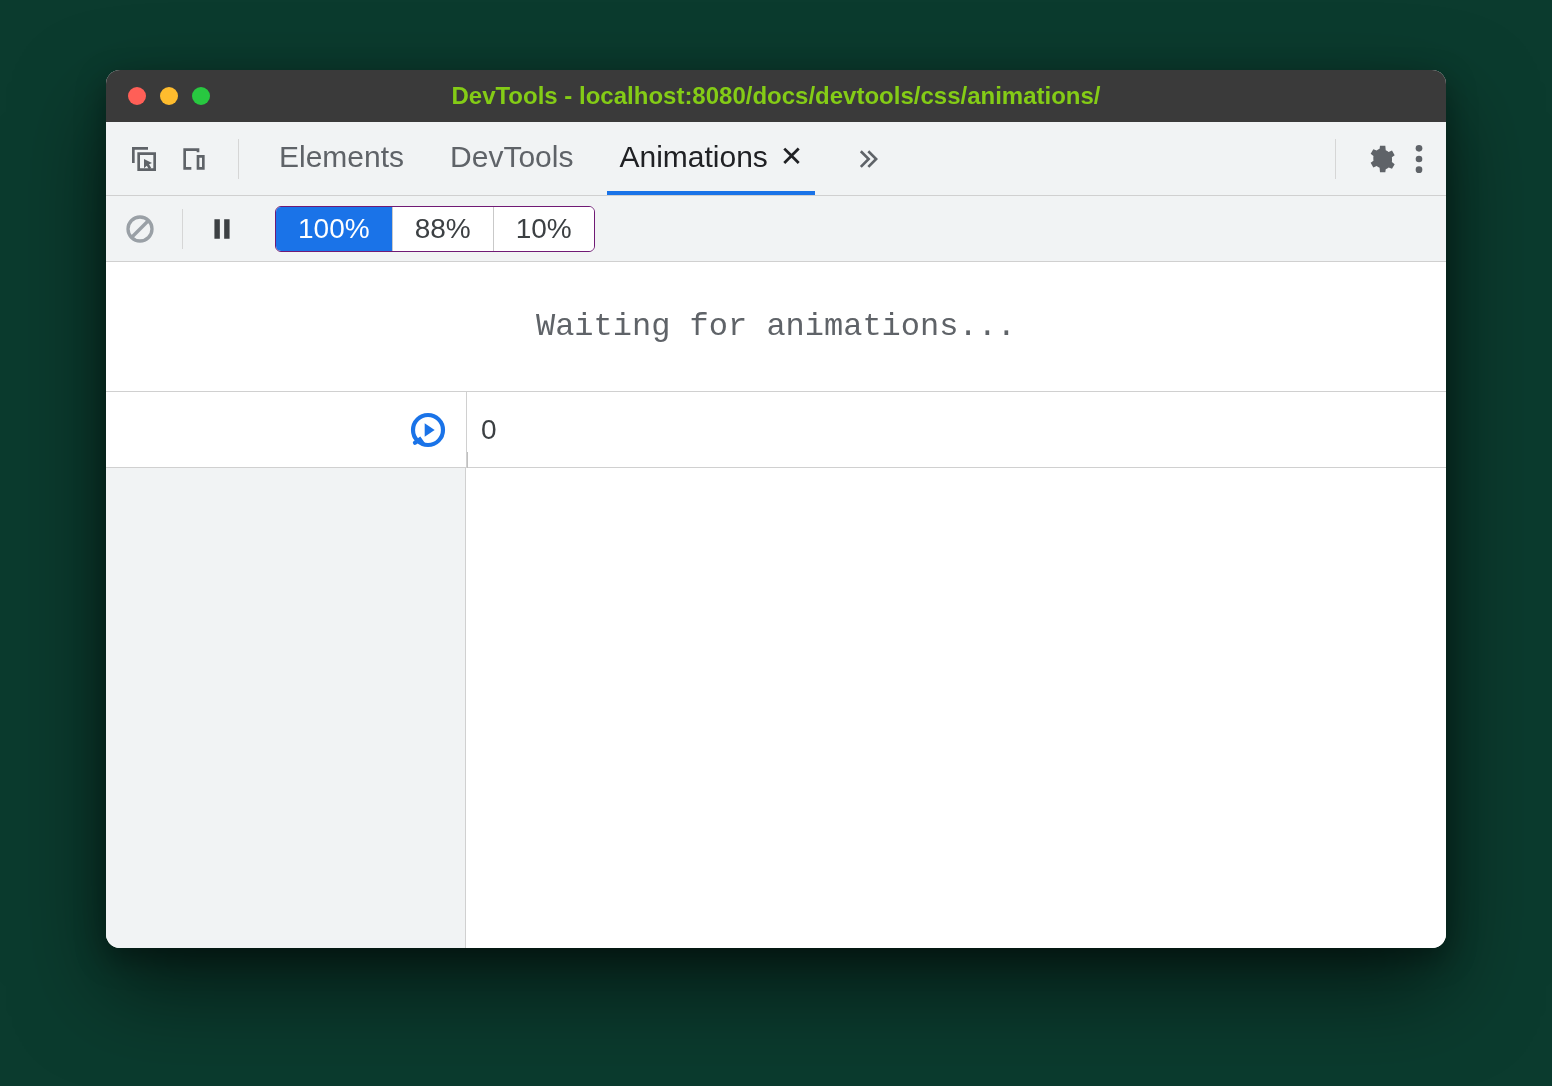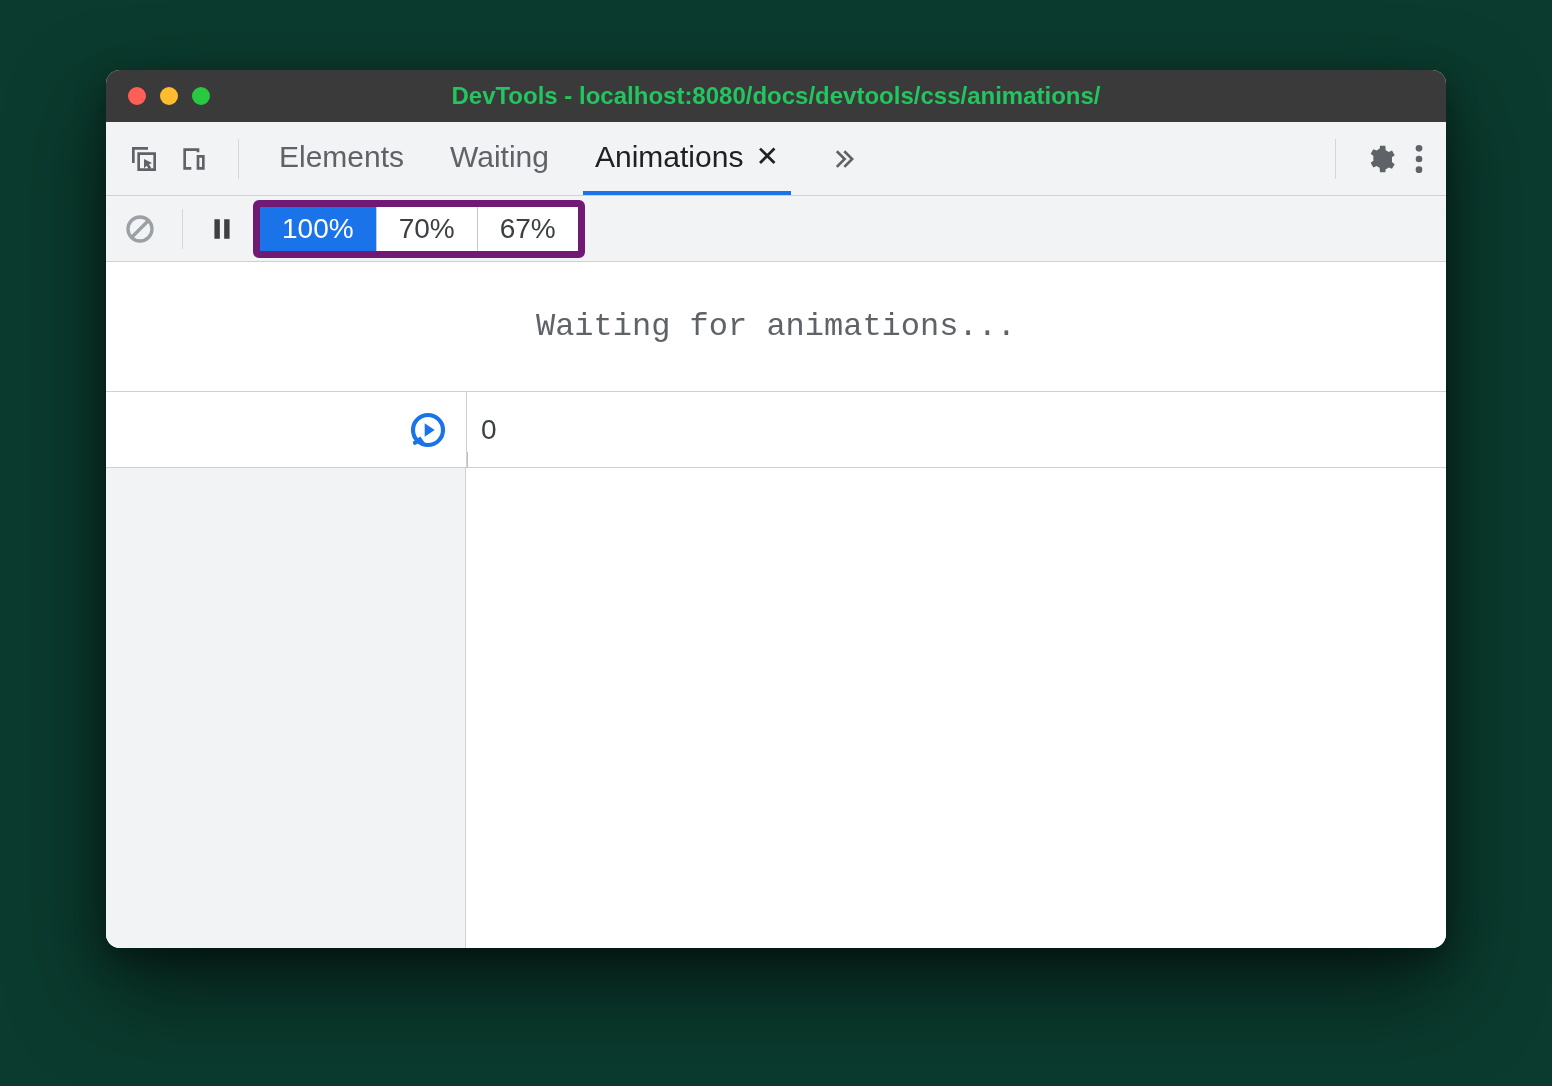--- a/index.html
+++ b/index.html
@@ -34,21 +34,21 @@
     padding-left: 22px;
   }
   .tl { width: 18px; height: 18px; border-radius: 50%; }
   .tl.red { background: #ff5f57; }
   .tl.yellow { background: #febc2e; }
   .tl.green { background: #28c840; }
   .titlebar-title {
     position: absolute;
     left: 0; right: 0;
     text-align: center;
-    color: #22c55e;
+    color: #84cc16;
     font-size: 24px;
     font-weight: 600;
     pointer-events: none;
   }
   
   .tabstrip {
     height: 74px;
     background: #f1f3f4;
     display: flex;
     align-items: center;
@@ -106,23 +106,24 @@
     display: flex;
     align-items: center;
     padding: 0 18px;
     gap: 18px;
   }
   .toolbar .vbar {
     width: 1px; height: 40px; background: #d6d6d6; margin: 0 8px;
   }
   .speed-picker {
     display: flex;
-    border: 7px solid #701a75;
+    border: 1px solid #701a75;
     border-radius: 6px;
     overflow: hidden;
+    margin-left: 22px;
   }
   .speed-picker .speed {
     padding: 6px 22px;
     font-size: 28px;
     color: #3c4043;
     cursor: pointer;
     background: #fff;
   }
   .speed-picker .speed + .speed { border-left: 1px solid #c9c9c9; }
   .speed-picker .speed.active {
@@ -216,21 +217,21 @@
             <path d="M4 4h12v3h-2V6H6v12h4v2H4V4zm10 5h6v11h-6V9zm2 2v7h2v-7h-2z"></path>
           </svg>
       </span>
     </div>
     <div class="divider"></div>
     <div class="tab-list">
       <div class="tab">
         <span>Elements</span>
       </div>
       <div class="tab">
-        <span>Waiting</span>
+        <span>DevTools</span>
       </div>
       <div class="tab active">
         <span>Animations</span>
         <span class="close-x">✕</span>
       </div>
       <span class="more icon-btn">
         <svg width="30" height="30" viewBox="0 0 24 24">
             <path d="M7 5l7 7-7 7-1.5-1.5L11 12 5.5 6.5 7 5zm6 0l7 7-7 7-1.5-1.5L17 12l-5.5-5.5L13 5z"></path>
           </svg>
       </span>
@@ -261,22 +262,22 @@
     </span>
     <div class="vbar"></div>
     <span class="icon-btn">
       <svg width="26" height="26" viewBox="0 0 24 24" fill="#3c4043">
           <rect x="5" y="3" width="5" height="18"></rect>
           <rect x="14" y="3" width="5" height="18"></rect>
         </svg>
     </span>
     <div class="speed-picker">
       <div class="speed active">100%</div>
-      <div class="speed">70%</div>
-      <div class="speed">67%</div>
+      <div class="speed">88%</div>
+      <div class="speed">10%</div>
     </div>
   </div>
 
   <div class="waiting">Waiting for animations...</div>
 
   <div class="timeline-header">
     <div class="left-col">
       <span class="icon-btn">
         <svg width="40" height="40" viewBox="0 0 24 24">
             <circle cx="12" cy="12" r="9" fill="none" stroke="#1a73e8" stroke-width="2.5"></circle>

